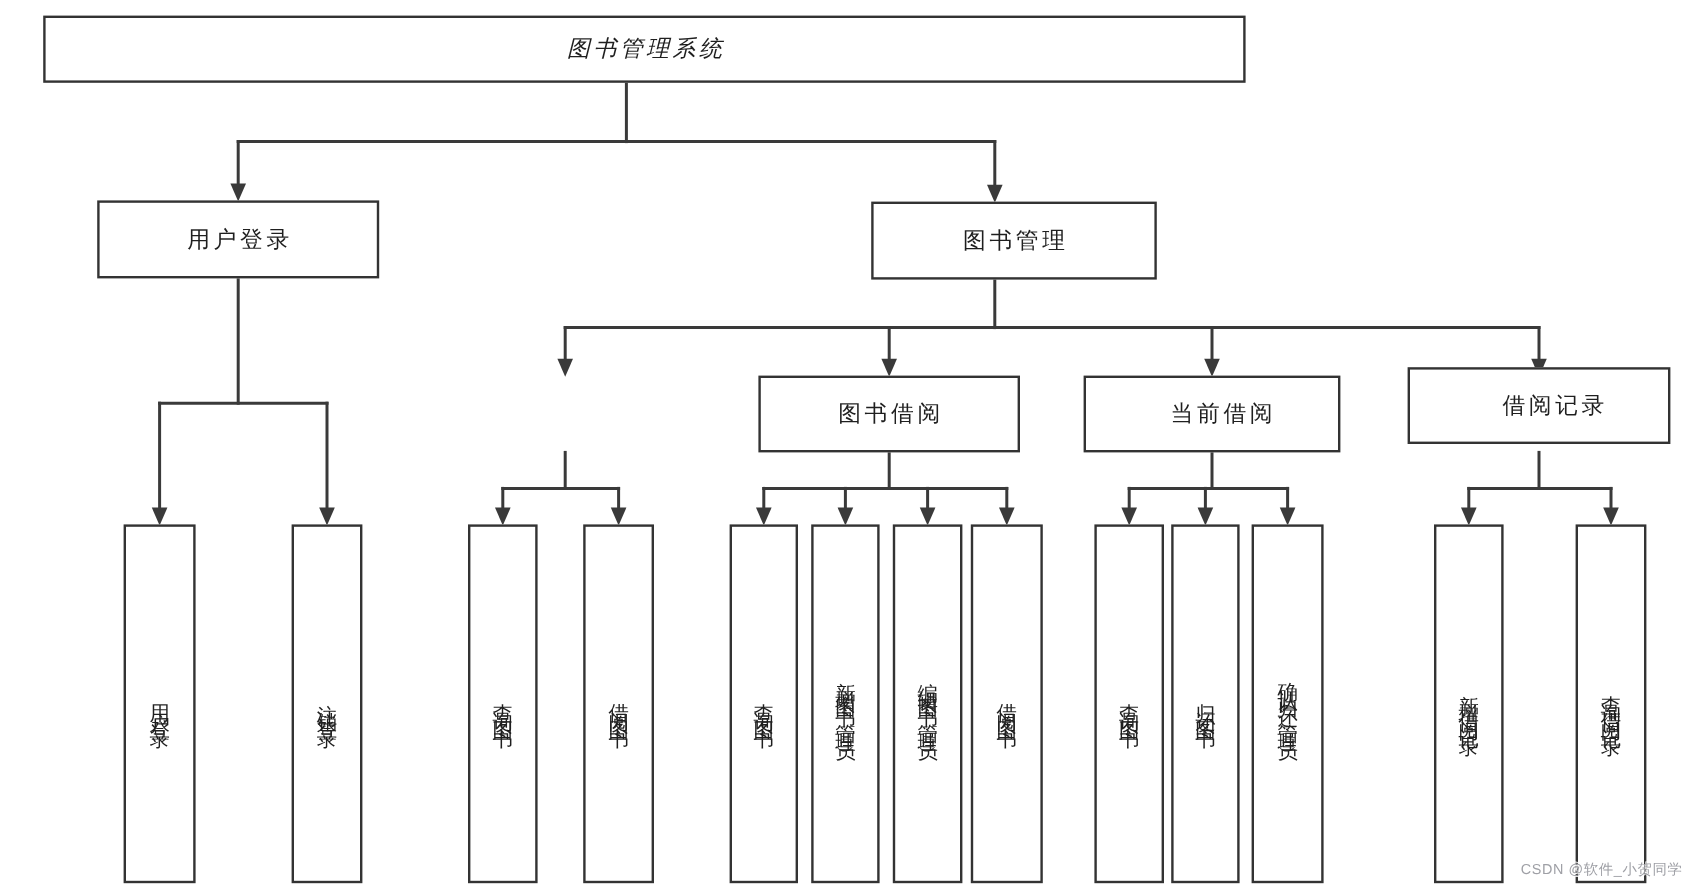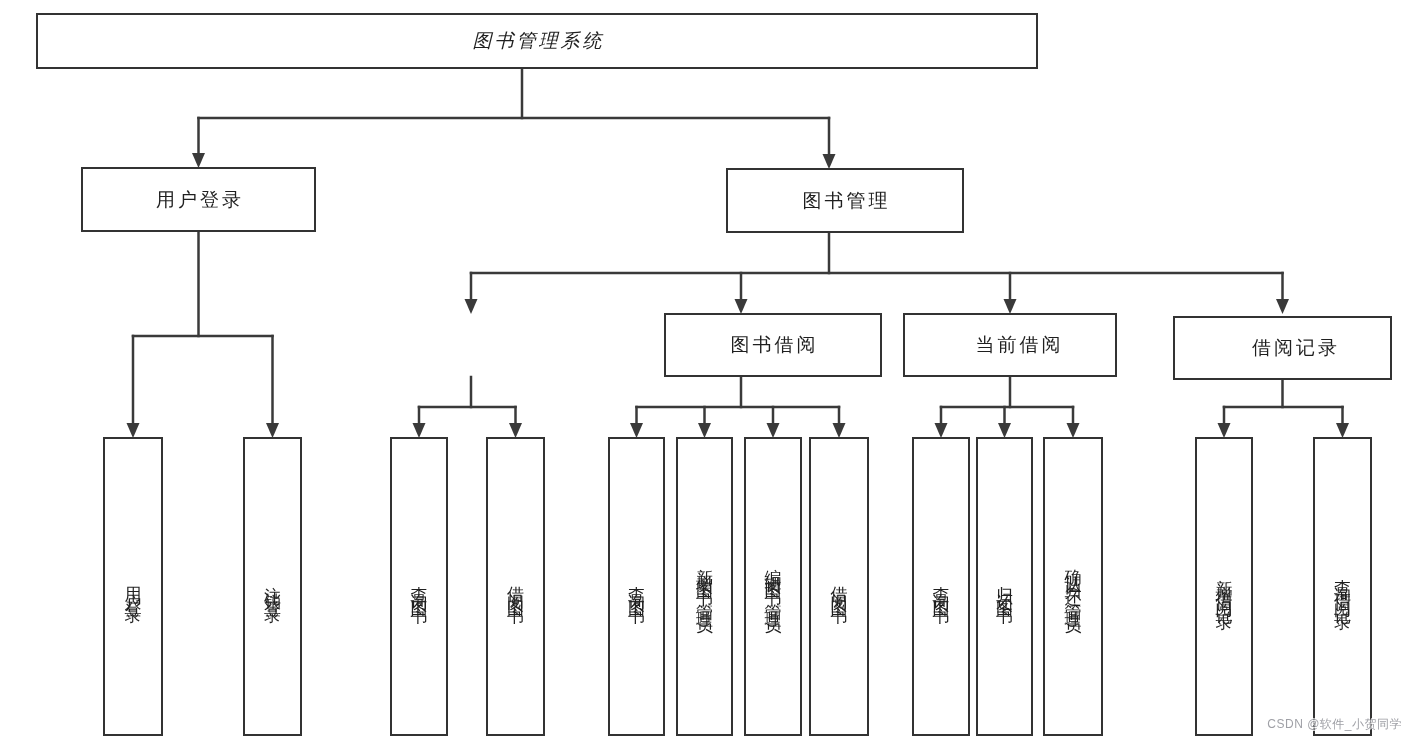--- a/index.html
+++ b/index.html
@@ -121,27 +121,27 @@
   <div class="watermark">CSDN @软件_小贺同学</div>
 <div class="node horiz" style="left: 36px; top: 13px; width: 1002px; height: 56px; font-style: italic;">
       <span class="node-label">图书管理系统</span>
     </div>
     <div class="node horiz" style="left: 81px; top: 167px; width: 235px; height: 65px;">
       <span class="node-label">用户登录</span>
     </div>
     <div class="node horiz" style="left: 710px; top: 168px; width: 238px; height: 65px; margin-left: 16px;">
       <span class="node-label">图书管理</span>
     </div>
-    <div class="node horiz" style="left: 632px; top: 313px; width: 218px; height: 64px; margin-left: 32px;">
+    <div class="node horiz" style="left: 632px; top: 313px; width: 218px; height: 64px;">
       <span class="node-label">图书借阅</span>
     </div>
     <div class="node horiz" style="left: 903px; top: 313px; width: 214px; height: 64px; padding-left: 16px;">
       <span class="node-label">当前借阅</span>
     </div>
-    <div class="node horiz" style="left: 1173px; top: 316px; width: 219px; height: 64px; padding-left: 24px;">
+    <div class="node horiz" style="left: 1173px; top: 306px; width: 219px; height: 64px; padding-left: 24px;">
       <span class="node-label">借阅记录</span>
     </div>
     <div class="node vert" style="left: 103px; top: 437px; width: 60px; height: 299px;">
       <span class="node-label">用户登录</span>
     </div>
     <div class="node vert" style="left: 243px; top: 437px; width: 59px; height: 299px;">
       <span class="node-label">注销登录</span>
     </div>
     <div class="node vert" style="left: 390px; top: 437px; width: 58px; height: 299px;">
       <span class="node-label">查询图书</span>

